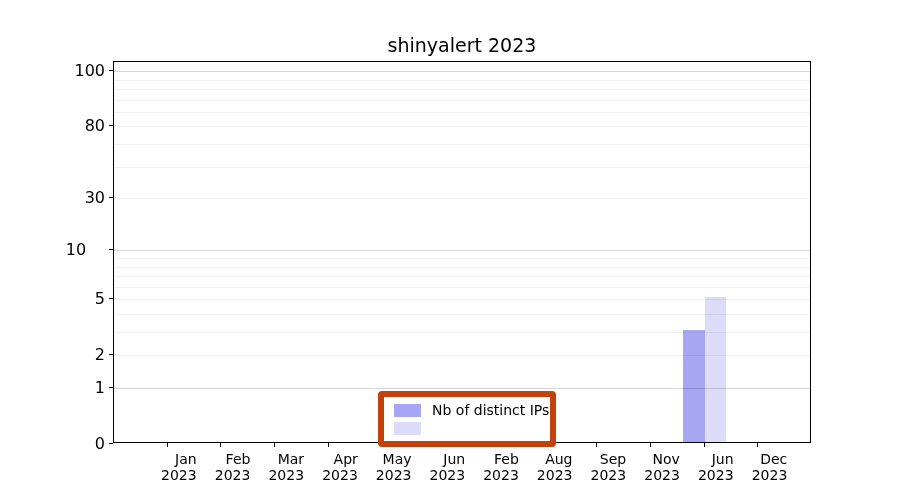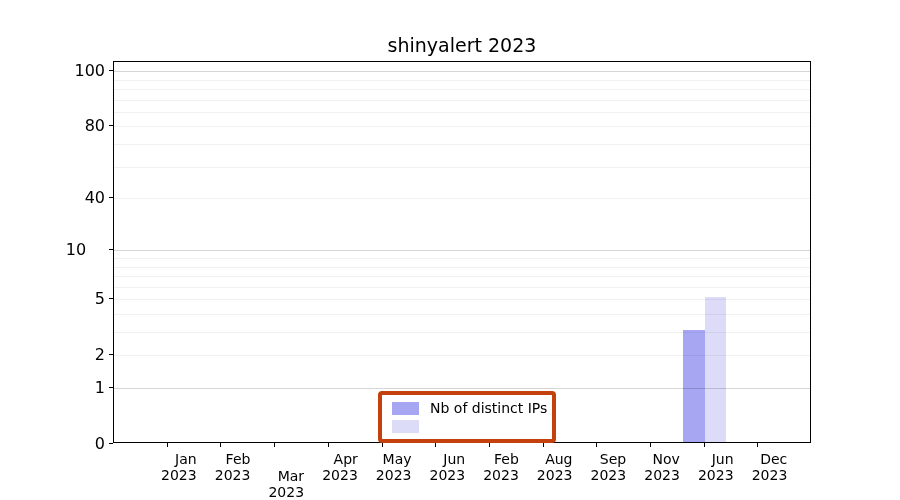--- a/index.html
+++ b/index.html
@@ -56,21 +56,21 @@
     width: 60px;
     text-align: right;
     font-size: 14px;
     line-height: 16px;
   }
   .legend {
     position: absolute;
     left: 378px; top: 391px;
     width: 178px;
     box-sizing: border-box;
-    border: 4px solid #c2410c;
+    border: 6px solid #c2410c;
     border-radius: 4px;
     background: #ffffff;
     padding: 5px 10px 6px 10px;
     display: flex;
     flex-direction: column;
     gap: 3px;
     z-index: 10;
   }
   .legend-item {
     display: flex;
@@ -129,37 +129,37 @@
     <div class="ytick-label" style="left: 47px; top: 434.5px;">0</div>
     <div class="ytick" style="left: 109px; top: 387px;"></div>
     <div class="ytick-label" style="left: 47px; top: 378.5px;">1</div>
     <div class="ytick" style="left: 109px; top: 354.2px;"></div>
     <div class="ytick-label" style="left: 47px; top: 345.7px;">2</div>
     <div class="ytick" style="left: 109px; top: 298.2px;"></div>
     <div class="ytick-label" style="left: 47px; top: 289.7px;">5</div>
     <div class="ytick" style="left: 109px; top: 249.2px;"></div>
     <div class="ytick-label" style="left: 47px; top: 240.7px; text-align: center;">10</div>
     <div class="ytick" style="left: 109px; top: 197px;"></div>
-    <div class="ytick-label" style="left: 47px; top: 188.5px;">40</div>
+    <div class="ytick-label" style="left: 47px; top: 188.5px;">30</div>
     <div class="ytick" style="left: 109px; top: 125.3px;"></div>
     <div class="ytick-label" style="left: 47px; top: 116.8px;">80</div>
     <div class="ytick" style="left: 109px; top: 70.1px;"></div>
     <div class="ytick-label" style="left: 47px; top: 61.6px;">100</div>
     <div class="xtick" style="left: 166.7px; top: 443px;"></div>
     <div class="xtick-label" style="left: 136.7px; top: 451px;">
       <div>Jan</div>
       <div>2023</div>
     </div>
     <div class="xtick" style="left: 220.4px; top: 443px;"></div>
     <div class="xtick-label" style="left: 190.4px; top: 451px;">
       <div>Feb</div>
       <div>2023</div>
     </div>
     <div class="xtick" style="left: 274.1px; top: 443px;"></div>
-    <div class="xtick-label" style="left: 244.1px; top: 468px;">
+    <div class="xtick-label" style="left: 244.1px; top: 451px;">
       <div>Mar</div>
       <div>2023</div>
     </div>
     <div class="xtick" style="left: 327.8px; top: 443px;"></div>
     <div class="xtick-label" style="left: 297.8px; top: 451px;">
       <div>Apr</div>
       <div>2023</div>
     </div>
     <div class="xtick" style="left: 381.5px; top: 443px;"></div>
     <div class="xtick-label" style="left: 351.5px; top: 451px;">

